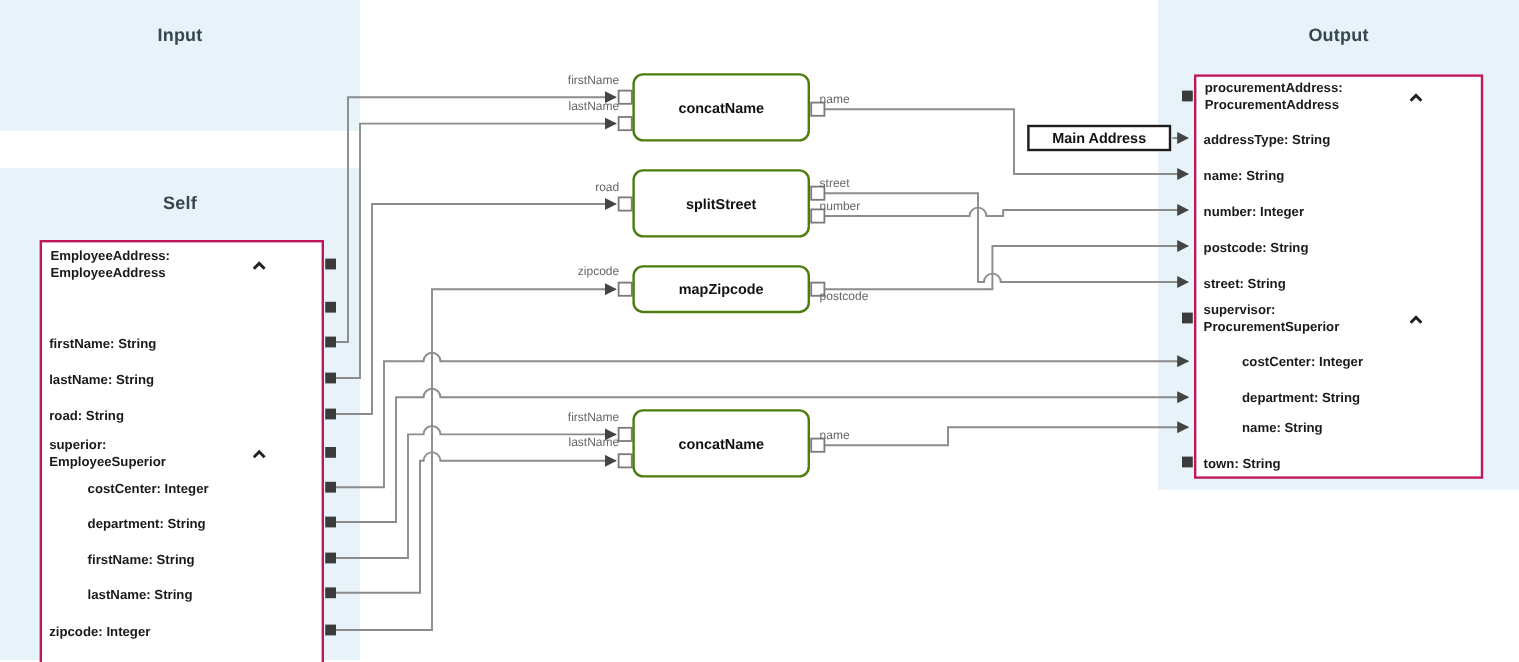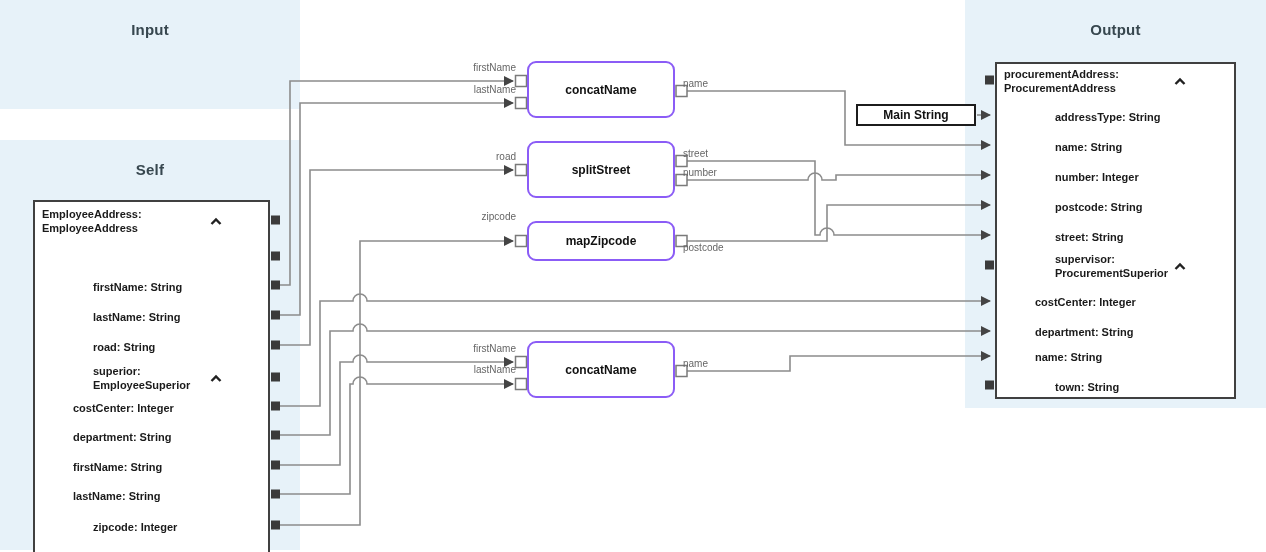--- a/index.html
+++ b/index.html
@@ -2,32 +2,32 @@
 <html><head>
 <meta charset="utf-8">
 <style>
   html,body{margin:0;padding:0;background:#fff;}
   #app{position:relative;width:1266px;height:552px;background:#fff;overflow:hidden;
        font-family:"Liberation Sans",sans-serif;}
   .panel{position:absolute;background:#e7f2f9;}
   .panel-title{position:absolute;width:100%;text-align:center;
        font-weight:bold;font-size:15px;color:#37474f;letter-spacing:.2px;}
   svg.wires{position:absolute;left:0;top:0;}
-  .tree{position:absolute;background:#fff;border:2px solid #404040;box-sizing:border-box;}
+  .tree{position:absolute;background:#fff;border:2px solid #be185d;box-sizing:border-box;}
   .trow{position:absolute;left:0;right:0;height:16px;line-height:16px;
        font-size:11px;font-weight:bold;color:#1a1a1a;white-space:nowrap;}
   .trow.hdr{height:30px;line-height:14px;}
   .hl{display:block;}
   .pad-h{padding-left:7px;}
-  .pad-1{padding-left:22px;margin-left:36px;}
+  .pad-1{padding-left:6px;}
   .pad-2{padding-left:38px;}
   .chev{position:absolute;top:50%;margin-top:-5px;cursor:pointer;}
   .self-chev{right:46px;}
   .out-chev{right:48px;}
-  .node{position:absolute;background:#fff;border:2px solid #8b5cf6;border-radius:9px;
+  .node{position:absolute;background:#fff;border:2px solid #4d7c0f;border-radius:9px;
        box-sizing:border-box;display:flex;align-items:center;justify-content:center;
        font-size:12px;font-weight:bold;color:#111;}
   .label-box{position:absolute;background:#fff;border:2px solid #1c1c1c;box-sizing:border-box;
        display:flex;align-items:center;justify-content:center;
        font-size:12px;font-weight:bold;color:#111;}
   .wlabel{position:absolute;font-size:10px;color:#666;white-space:nowrap;}
   .wlabel.r{text-align:left;}
 </style>
 </head>
 <body>
@@ -157,28 +157,28 @@
   <div class="node" style="left:527px;top:221px;width:148px;height:40px;">
       <span>mapZipcode</span>
     </div>
   <div class="node" style="left:527px;top:141px;width:148px;height:57px;">
       <span>splitStreet</span>
     </div>
   <div class="node" style="left:527px;top:341px;width:148px;height:57px;">
       <span>concatName</span>
     </div>
   <div class="label-box" style="left:856px;top:104px;width:120px;height:22px;">
-      <span>Main String</span>
+      <span>Main Address</span>
     </div>
 
   <span class="wlabel r" style="right:750px;top:62px;">firstName</span>
   <span class="wlabel r" style="right:750px;top:84px;">lastName</span>
   <span class="wlabel" style="left:683px;top:78px;">name</span>
   <span class="wlabel r" style="right:750px;top:151px;">road</span>
   <span class="wlabel" style="left:683px;top:148px;">street</span>
   <span class="wlabel" style="left:683px;top:167px;">number</span>
-  <span class="wlabel r" style="right:750px;top:211px;">zipcode</span>
+  <span class="wlabel r" style="right:750px;top:221px;">zipcode</span>
   <span class="wlabel" style="left:683px;top:226px;margin-top:16px;">postcode</span>
   <span class="wlabel r" style="right:750px;top:343px;">firstName</span>
   <span class="wlabel r" style="right:750px;top:364px;">lastName</span>
   <span class="wlabel" style="left:683px;top:358px;">name</span>
 
 </div>
 
 </body></html>

